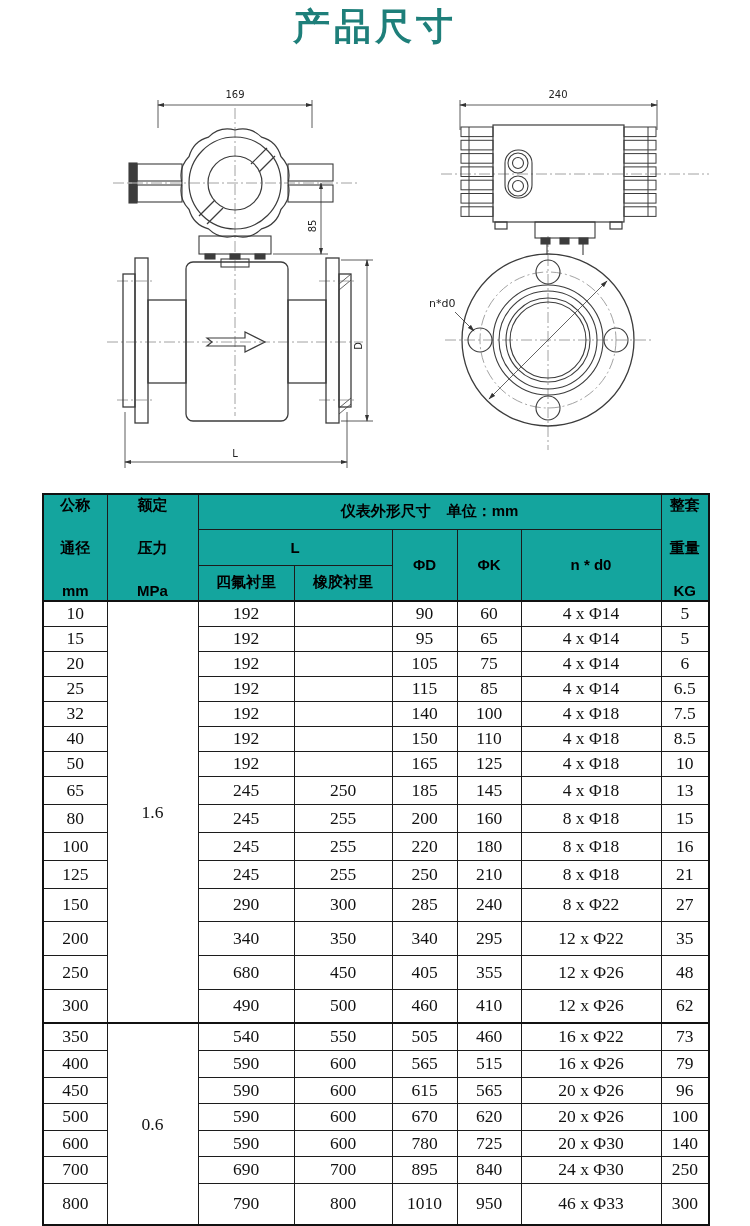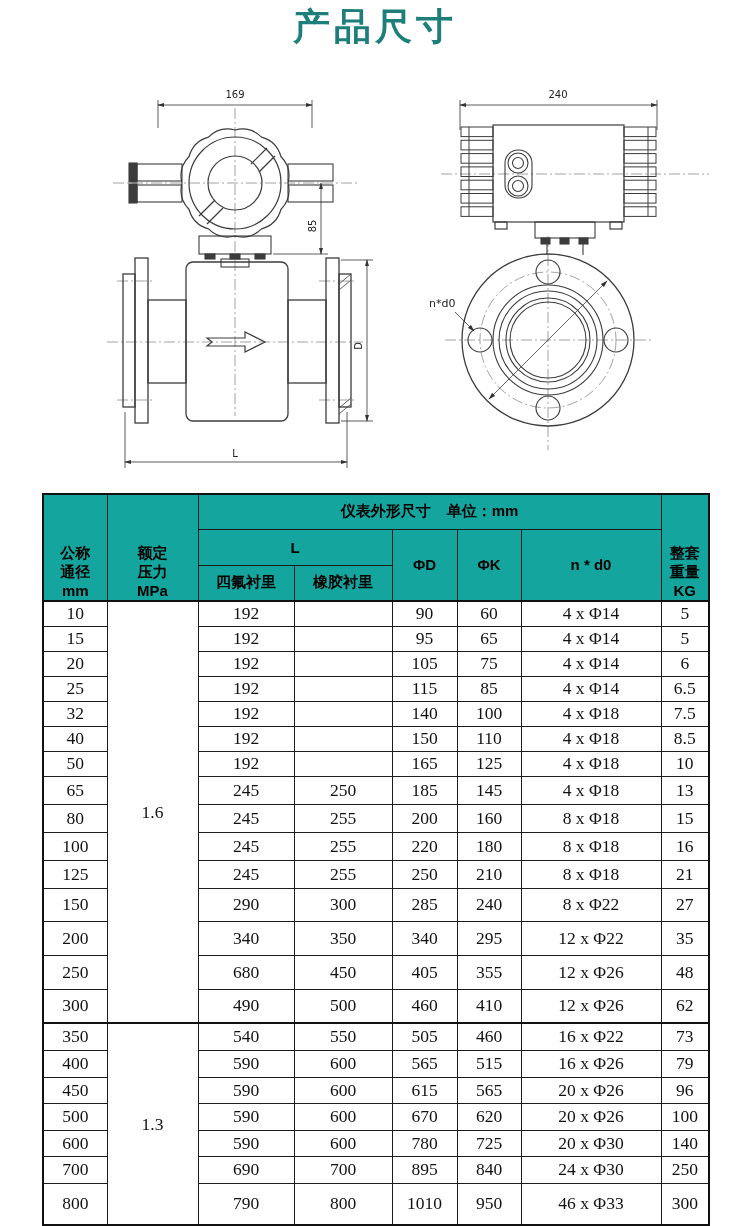--- a/index.html
+++ b/index.html
@@ -13,21 +13,21 @@
   .d-right{left:425px;top:78px;}
   svg{display:block;}
   .spec-table{position:absolute;left:42px;top:493px;width:666px;border-collapse:collapse;
         table-layout:fixed;border:2.5px solid #111;}
   .spec-table th,.spec-table td{border:1px solid #1c1c1c;text-align:center;vertical-align:middle;
         padding:0;overflow:hidden;}
   .spec-table thead th{background:#14a59e;color:#000;font-weight:bold;font-size:15px;
         font-family:"Liberation Sans","DejaVu Sans",sans-serif;}
   .spec-table thead{border-bottom:2px solid #111;}
   .spec-table tbody td{font-family:"Liberation Serif","DejaVu Serif",serif;font-size:17.5px;color:#111;}
-  .vstack{display:flex;flex-direction:column;justify-content:flex-end;height:103px;}
+  .vstack{display:flex;flex-direction:column;justify-content:space-between;height:103px;}
   .hgroup{display:flex;justify-content:center;align-items:center;gap:16px;}
   .row-h1{height:35px;} .row-h2{height:36px;} .row-h3{height:36px;}
   .group-start td{border-top:2.5px solid #111;}
   .pressure-cell{font-size:17.5px;}
   text{font-family:"DejaVu Sans","Liberation Sans",sans-serif;font-size:10px;fill:#222;}
   .lbl{font-size:11px;}
 </style>
 </head>
 <body>
 
@@ -386,21 +386,21 @@
           <td>300</td>
           <td>490</td>
           <td>500</td>
           <td>460</td>
           <td>410</td>
           <td>12 x Φ26</td>
           <td>62</td>
         </tr>
         <tr class="group-start" style="height: 27px;">
           <td>350</td>
-          <td rowspan="7" class="pressure-cell">1.3</td>
+          <td rowspan="7" class="pressure-cell">0.6</td>
           <td>540</td>
           <td>550</td>
           <td>505</td>
           <td>460</td>
           <td>16 x Φ22</td>
           <td>73</td>
         </tr>
         <tr style="height: 27px;">
           <td>400</td>
           <td>590</td>

